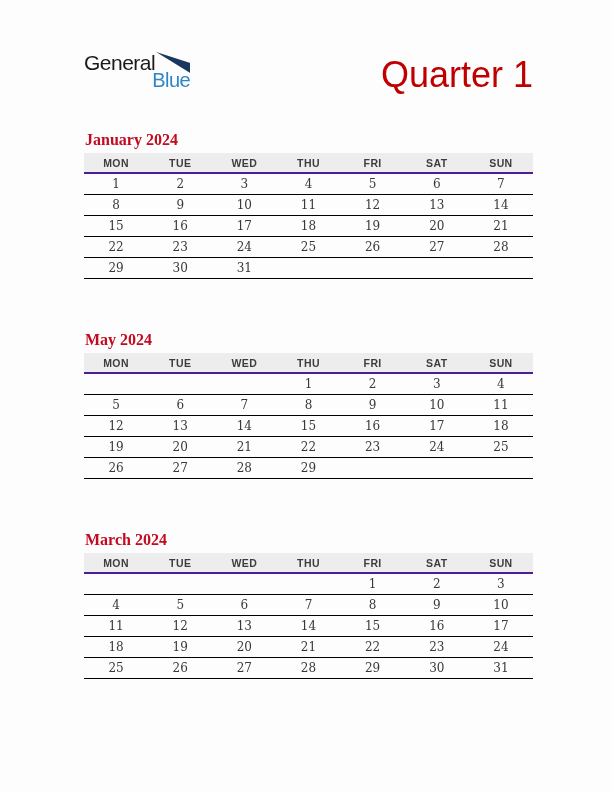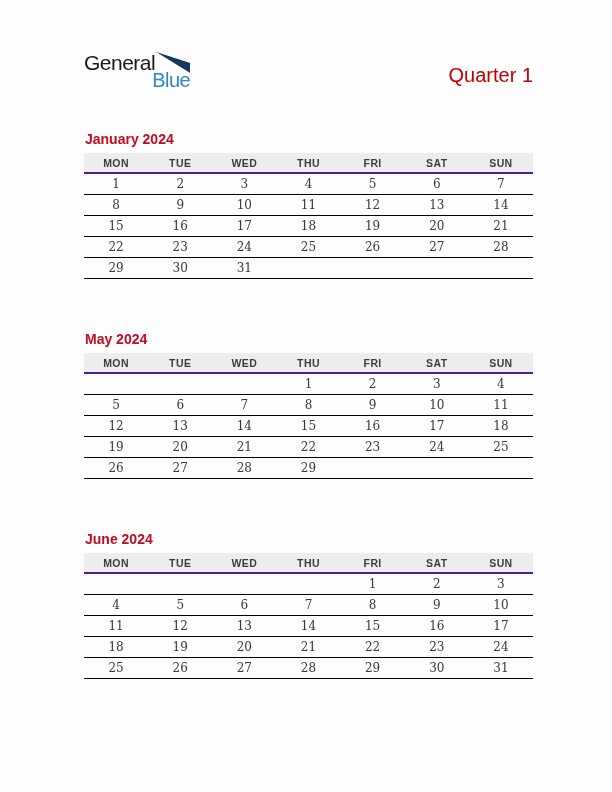--- a/index.html
+++ b/index.html
@@ -56,36 +56,37 @@
     line-height:17px;
     margin-top:-1px;
   }
   .logo-blue{
     font-size:20px;
     color:var(--blue);
     letter-spacing:-0.5px;
     margin-left:30px;
   }
   .quarter-title{
-    font-size:20px;
+    font-size:36px;
     line-height:28px;
     color:var(--red);
     margin-top:8px;
     font-weight:400;
   }
 
   
   .month{margin-top:0;}
   .month + .month{margin-top:53px;}
   .month-title{
     color:var(--month-red);
     font-weight:700;
-    font-size:14px;
+    font-size:16px;
     line-height:15px;
     margin:0 0 6px 1px;
+    font-family:Liberation Serif, serif;
   }
   table.cal{
     width:100%;
     border-collapse:collapse;
     table-layout:fixed;
   }
   table.cal thead th{
     background:var(--band);
     height:19px;
     font-size:10.5px;
@@ -249,21 +250,21 @@
                 <td>29</td>
                 <td></td>
                 <td></td>
                 <td></td>
               </tr>
             </tbody>
     </table>
   </section>
 
   <section class="month">
-    <h2 class="month-title">June 2024</h2>
+    <h2 class="month-title">March 2024</h2>
     <table class="cal">
       <thead>
         <tr>
                 <th>MON</th>
                 <th>TUE</th>
                 <th>WED</th>
                 <th>THU</th>
                 <th>FRI</th>
                 <th>SAT</th>
                 <th>SUN</th>

